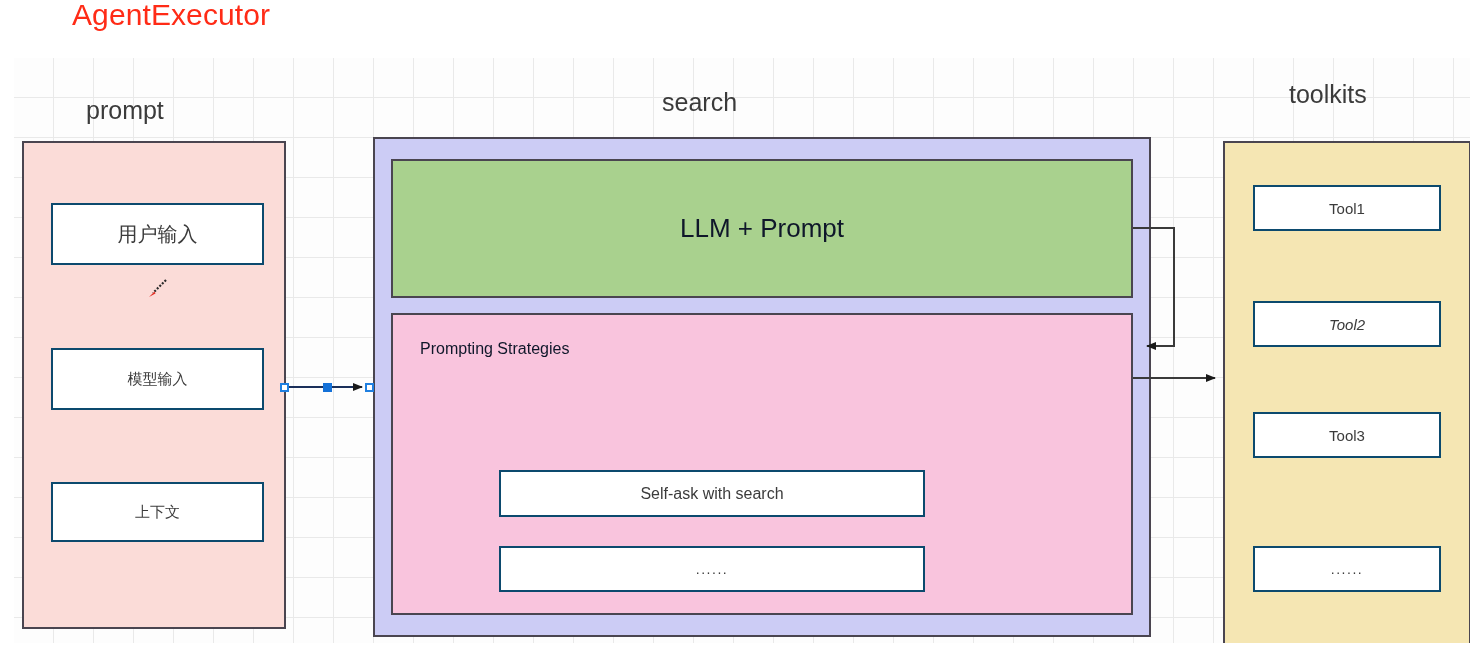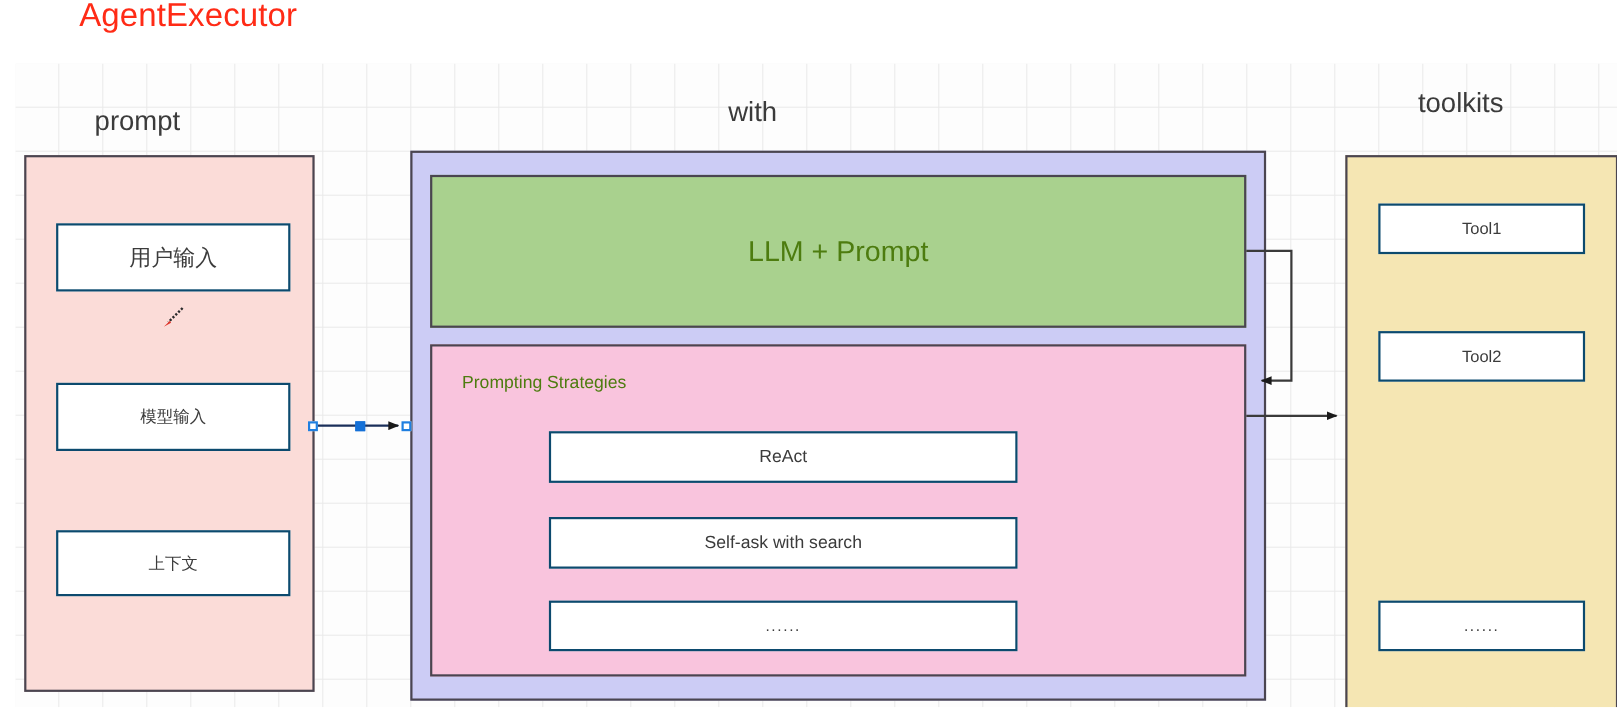--- a/index.html
+++ b/index.html
@@ -90,27 +90,27 @@
   
   #prompt-box-0 { left: 37px; top: 203px; width: 213px; height: 62px; font-size: 20px; }
   #prompt-box-1 { left: 37px; top: 348px; width: 213px; height: 62px; font-size: 15px; }
   #prompt-box-2 { left: 37px; top: 482px; width: 213px; height: 60px; font-size: 15px; }
   
   #strategy-box-0 { left: 485px; top: 392px; width: 426px; height: 47px; font-size: 16px; }
   #strategy-box-1 { left: 485px; top: 470px; width: 426px; height: 47px; font-size: 16px; }
   #strategy-box-2 { left: 485px; top: 546px; width: 426px; height: 46px; font-size: 14px; }
   
   #tool-box-0 { left: 1239px; top: 185px; width: 188px; height: 46px; font-size: 15px; }
-  #tool-box-1 { left: 1239px; top: 301px; width: 188px; height: 46px; font-size: 15px; }
+  #tool-box-1 { left: 1239px; top: 301px; width: 188px; height: 46px; font-size: 15px; font-style: italic; }
   #tool-box-2 { left: 1239px; top: 412px; width: 188px; height: 46px; font-size: 15px; }
   #tool-box-3 { left: 1239px; top: 546px; width: 188px; height: 46px; font-size: 14px; }
 
   .box-title {
     position: absolute;
-    color: #4d7c0f;
+    color: #0f172a;
     white-space: nowrap;
   }
   #llm-title {
     left: 377px; top: 159px; width: 742px; height: 139px;
     display: flex; align-items: center; justify-content: center;
     font-size: 26px;
   }
   #strategies-title {
     left: 406px; top: 340px; font-size: 16px;
   }
@@ -151,43 +151,43 @@
 </head>
 <body>
 
 <div id="canvas">
 
   <div id="grid"></div>
 
   <div id="title">AgentExecutor</div>
 
   <div class="col-label" id="label-prompt">prompt</div>
-  <div class="col-label" id="label-agent">with</div>
+  <div class="col-label" id="label-agent">search</div>
   <div class="col-label" id="label-toolkits">toolkits</div>
 
   <div class="panel" id="prompt-panel"></div>
   <div class="panel" id="agent-panel"></div>
   <div class="panel" id="toolkits-panel"></div>
 
   <div class="panel" id="llm-box"></div>
   <div class="box-title" id="llm-title">LLM + Prompt</div>
 
   <div class="panel" id="strategies-box"></div>
   <div class="box-title" id="strategies-title">Prompting Strategies</div>
 
   <div class="white-box" id="prompt-box-0">用户输入</div>
   <div class="white-box" id="prompt-box-1">模型输入</div>
   <div class="white-box" id="prompt-box-2">上下文</div>
 
-  <div class="white-box" id="strategy-box-0">ReAct</div>
   <div class="white-box" id="strategy-box-1">Self-ask with search</div>
   <div class="white-box dots" id="strategy-box-2">......</div>
 
   <div class="white-box" id="tool-box-0">Tool1</div>
   <div class="white-box" id="tool-box-1">Tool2</div>
+  <div class="white-box" id="tool-box-2">Tool3</div>
   <div class="white-box dots" id="tool-box-3">......</div>
 
   <svg id="connectors" viewBox="0 0 1470 657" width="1470" height="657">
     <defs>
       <marker id="arrow-right" markerWidth="10" markerHeight="8" refX="9" refY="4" orient="auto" markerUnits="userSpaceOnUse">
         <path d="M0,0 L10,4 L0,8 z" fill="#1a1a1a"></path>
       </marker>
       <marker id="arrow-left" markerWidth="10" markerHeight="8" refX="9" refY="4" orient="auto" markerUnits="userSpaceOnUse">
         <path d="M0,0 L10,4 L0,8 z" fill="#1a1a1a"></path>
       </marker>

